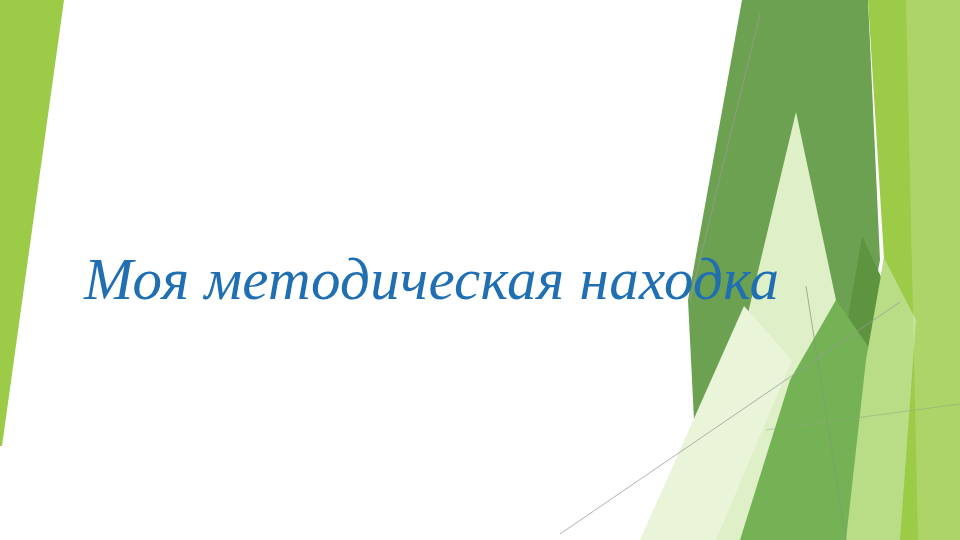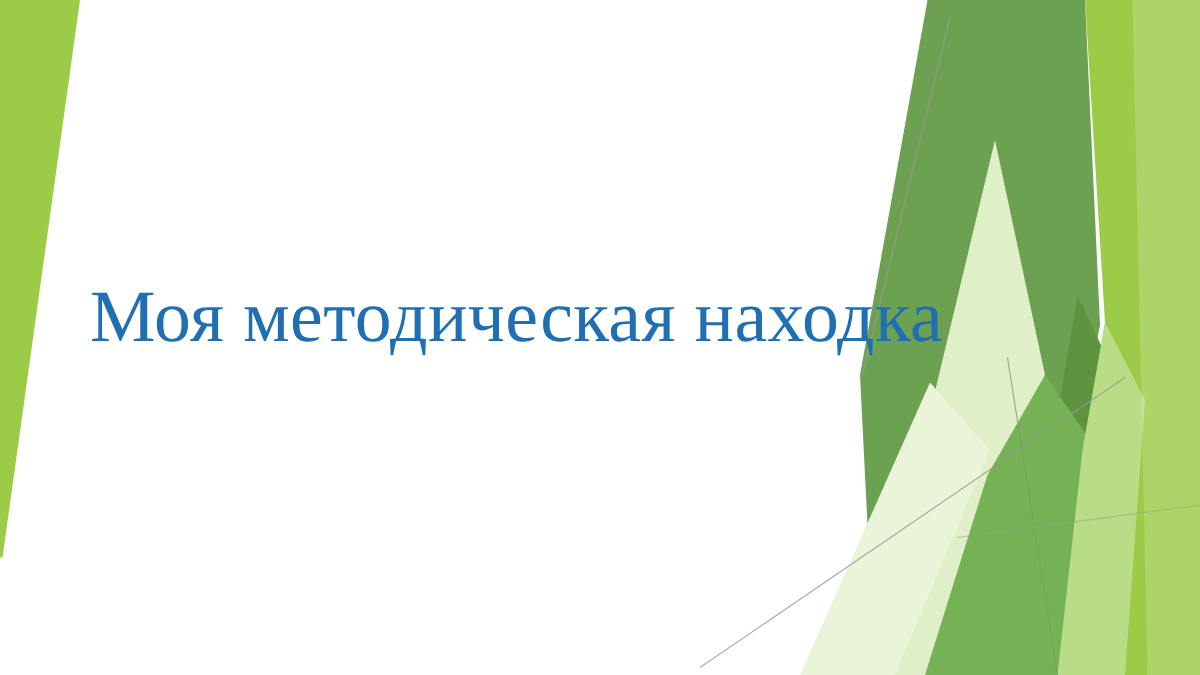--- a/index.html
+++ b/index.html
@@ -20,26 +20,27 @@
     position: absolute;
     top: 0;
     height: 540px;
     pointer-events: none;
   }
   #decor-left  { left: 0;  width: 110px; }
   #decor-right { left: 0;  width: 960px; }
 
   #title-block {
     position: absolute;
-    left: 72px;
+    left: 84px;
     top: 222px;
     width: 700px;
     height: 90px;
     display: flex;
-    align-items: flex-start;
+    align-items: flex-end;
+    font-style: italic;
   }
   #title-text {
     font-family: "Liberation Serif", "DejaVu Serif", serif;
     font-size: 59px;
     line-height: 1.08;
     font-weight: 400;
     color: #1F6FB2;
     letter-spacing: 0.3px;
     white-space: nowrap;
   }

